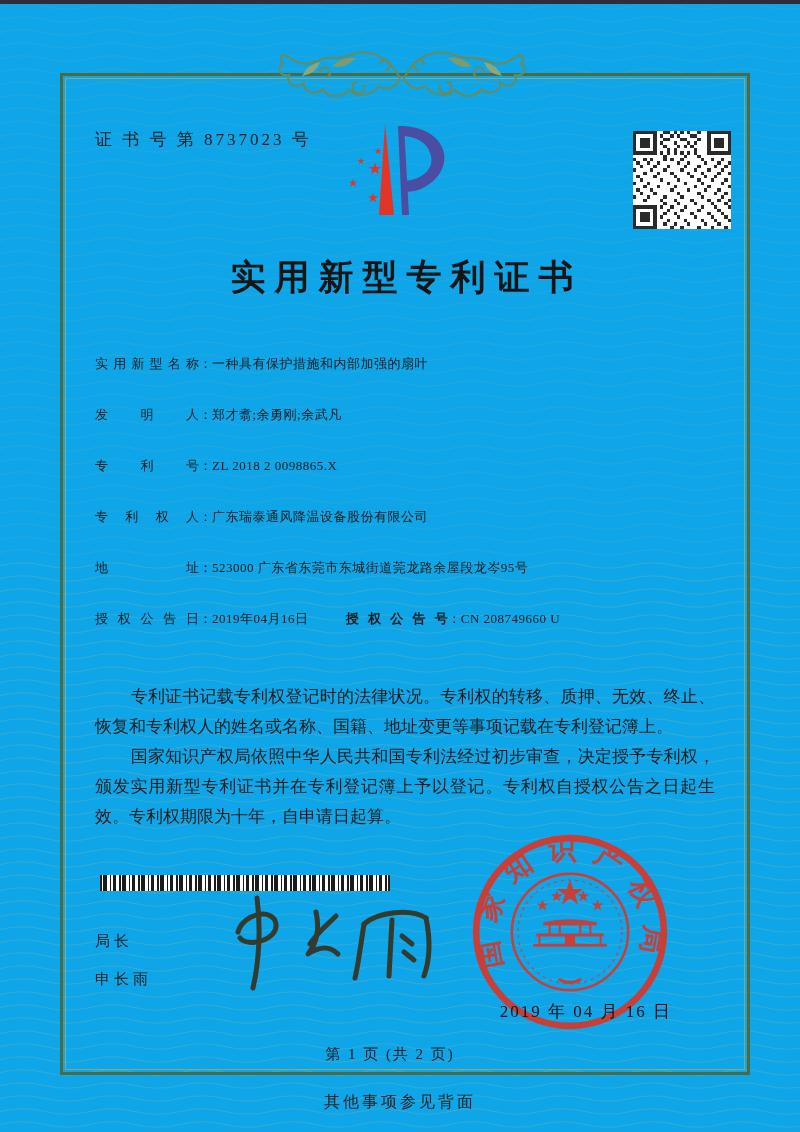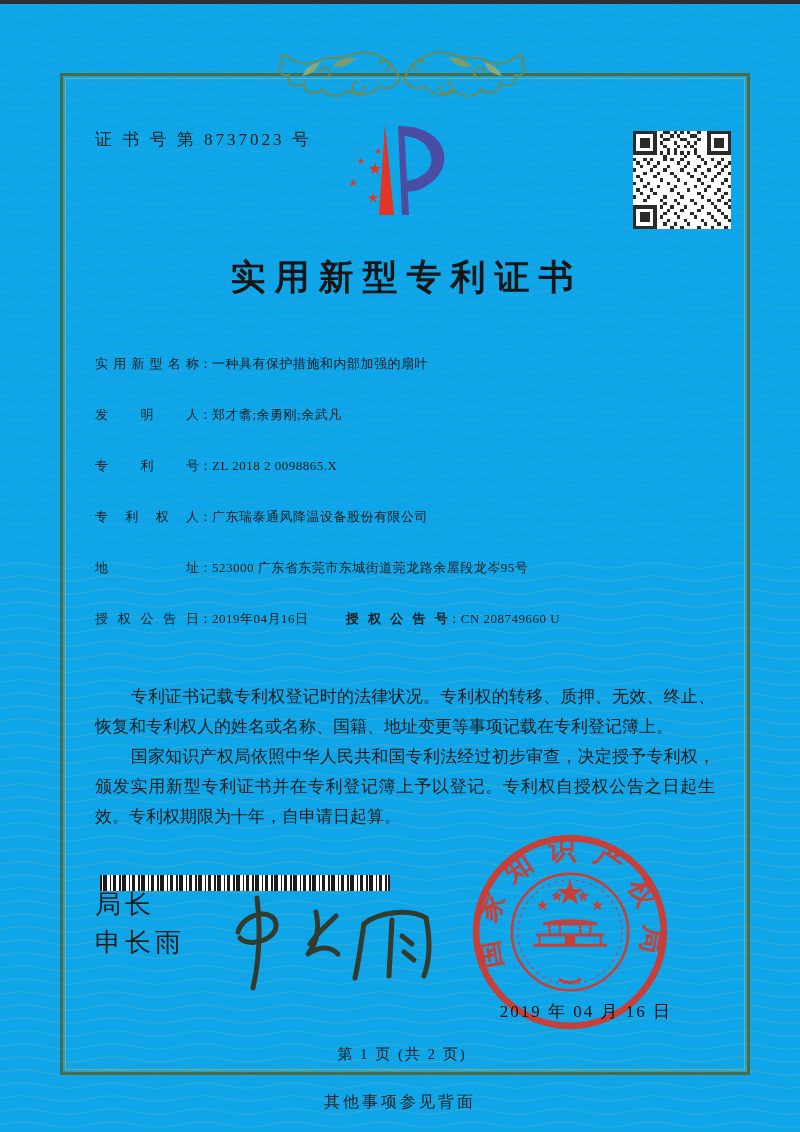--- a/index.html
+++ b/index.html
@@ -23,25 +23,25 @@
   .frow{margin-bottom:27px;line-height:24px;white-space:nowrap;}
   .flabel{display:inline-block;width:104px;text-align:justify;text-align-last:justify;-moz-text-align-last:justify;vertical-align:bottom;}
   .flabel.second{width:102px;margin-left:34px;font-weight:bold;}
   .fvalue{letter-spacing:0.5px;}
   .paras{position:absolute;left:95px;top:682px;width:620px;font-size:17px;line-height:30px;text-align:justify;}
   .paras p{margin:0;text-indent:2.1em;}
   .barcode{position:absolute;left:100px;top:875px;width:290px;height:16px;
     background:repeating-linear-gradient(90deg,
       #1b1b1b 0 2px,#fff 2px 3px,#1b1b1b 3px 7px,#fff 7px 10px,
       #1b1b1b 10px 11px,#fff 11px 13px,#1b1b1b 13px 16px,#fff 16px 19px);}
-  .signatory{position:absolute;left:95px;top:886px;font-size:26px;line-height:38px;letter-spacing:4px;}
+  .signatory{position:absolute;left:95px;top:922px;font-size:15px;line-height:38px;letter-spacing:4px;}
   .signature{position:absolute;left:210px;top:888px;}
   .seal{position:absolute;left:468px;top:830px;opacity:0.93;}
   .seal-date{position:absolute;left:468px;top:1000px;width:204px;text-align:right;font-size:17px;letter-spacing:2px;color:#111;}
-  .page-no{position:absolute;left:60px;top:1045px;width:684px;text-align:center;font-size:15px;letter-spacing:2px;}
+  .page-no{position:absolute;left:48px;top:1045px;width:684px;text-align:center;font-size:15px;letter-spacing:2px;}
   .back-note{position:absolute;left:0;top:1092px;width:800px;text-align:center;font-size:16px;letter-spacing:3px;color:#222;}
 </style>
 </head>
 <body>
 
 <div class="page">
 
   <svg width="0" height="0" style="position:absolute" aria-hidden="true">
     <defs>
       <g id="star5">

